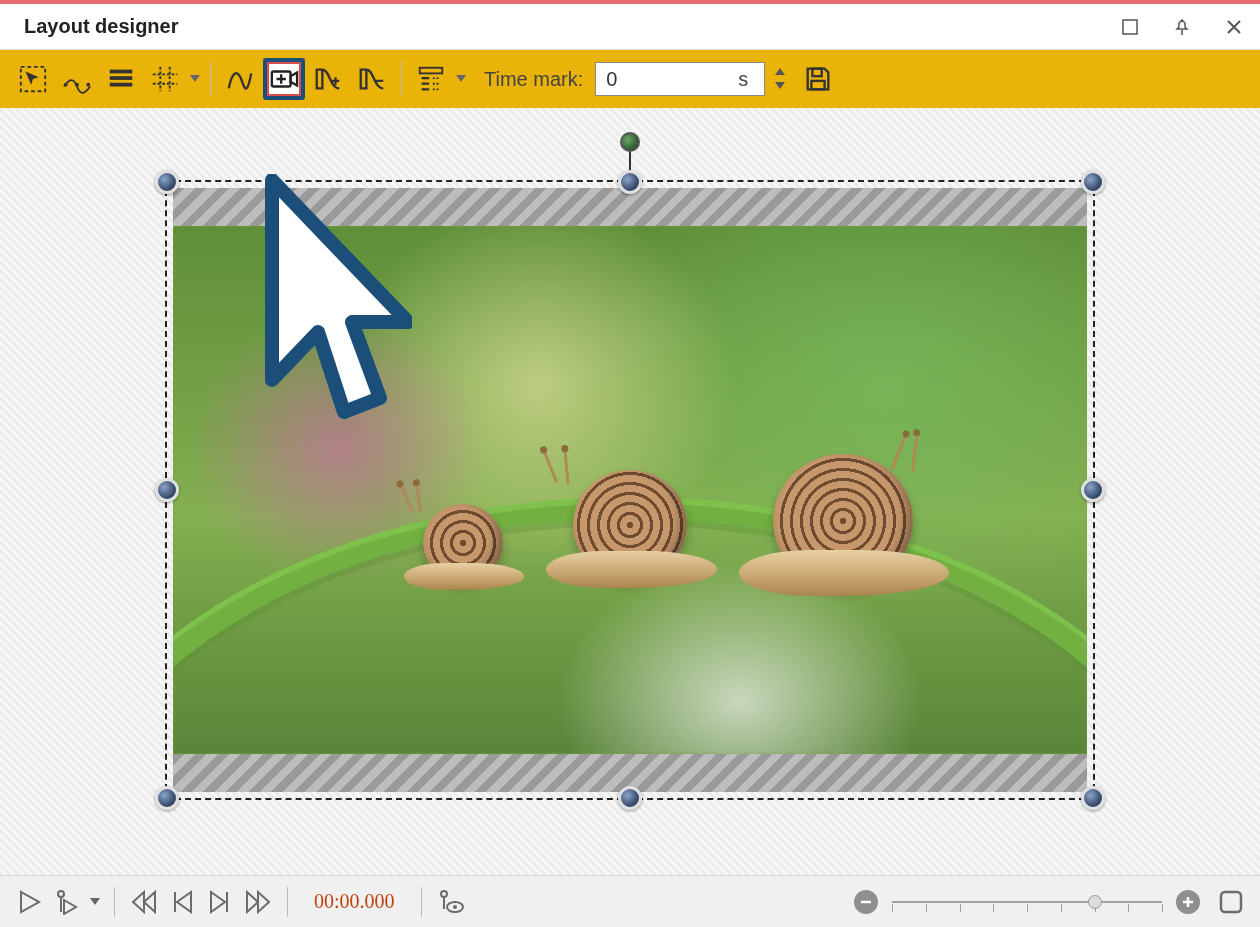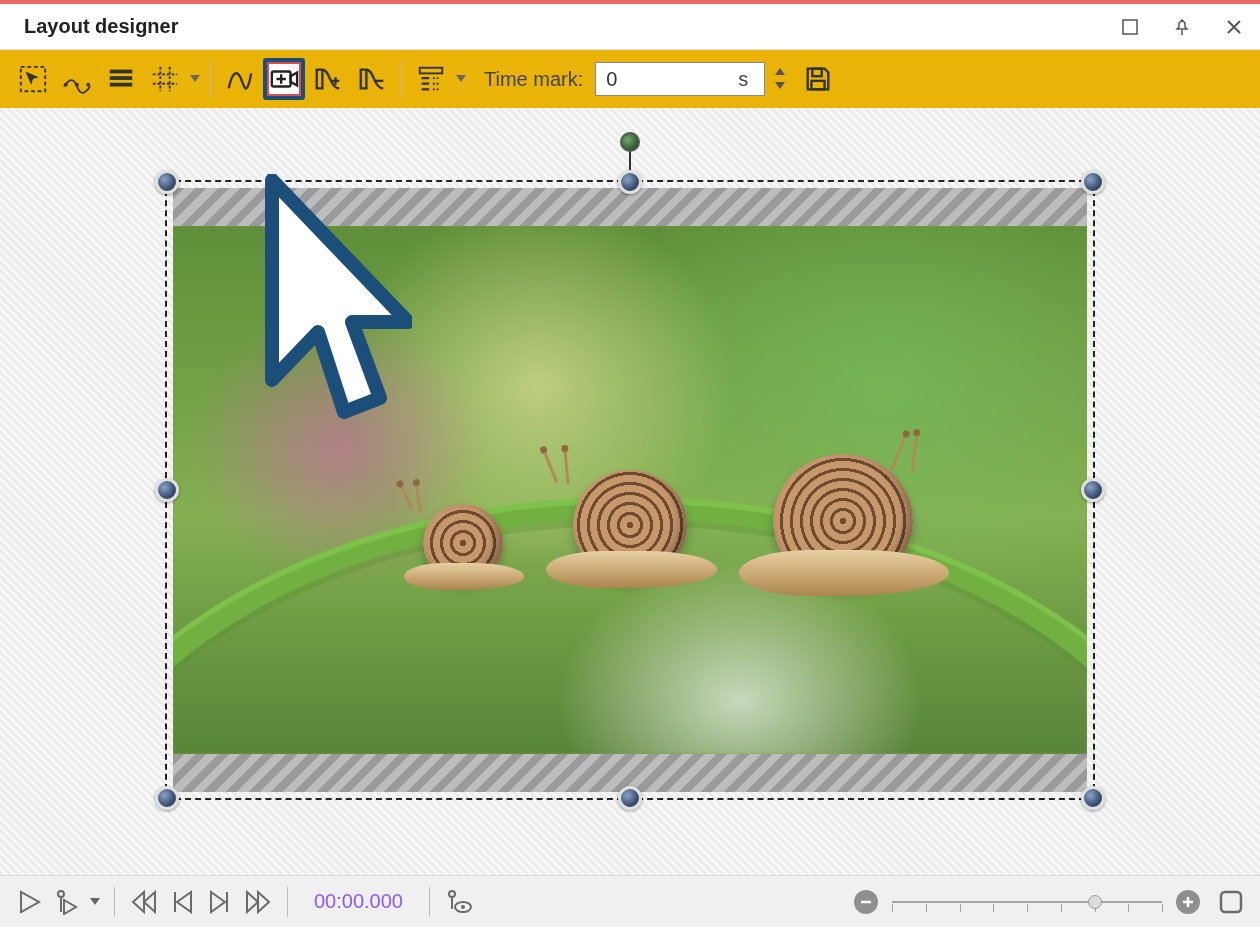--- a/index.html
+++ b/index.html
@@ -176,21 +176,21 @@
   padding: 0 12px;
   gap: 4px;
 }
 .pb-btn {
   width: 34px; height: 34px;
   display: flex; align-items: center; justify-content: center;
   cursor: pointer; color: #6b6b6b;
 }
 .pb-btn svg { width: 26px; height: 26px; }
 .pb-sep { width: 1px; height: 30px; background: #bbb; margin: 0 8px; }
-.timecode { font-size: 20px; color: #8b5cf6; margin: 0 14px; font-variant-numeric: tabular-nums; }
+.timecode { font-size: 20px; color: #c2410c; margin: 0 14px; font-variant-numeric: tabular-nums; font-family: Liberation Serif, serif; }
 .pb-spacer { flex: 1; }
 .zoom-area { display: flex; align-items: center; gap: 14px; }
 .round-btn {
   width: 24px; height: 24px; border-radius: 50%;
   background: #8f8f8f; color:#fff;
   display:flex; align-items:center; justify-content:center; cursor:pointer;
 }
 .round-btn svg { width: 14px; height: 14px; }
 .zoom-slider {
   width: 270px; height: 24px; position: relative;

